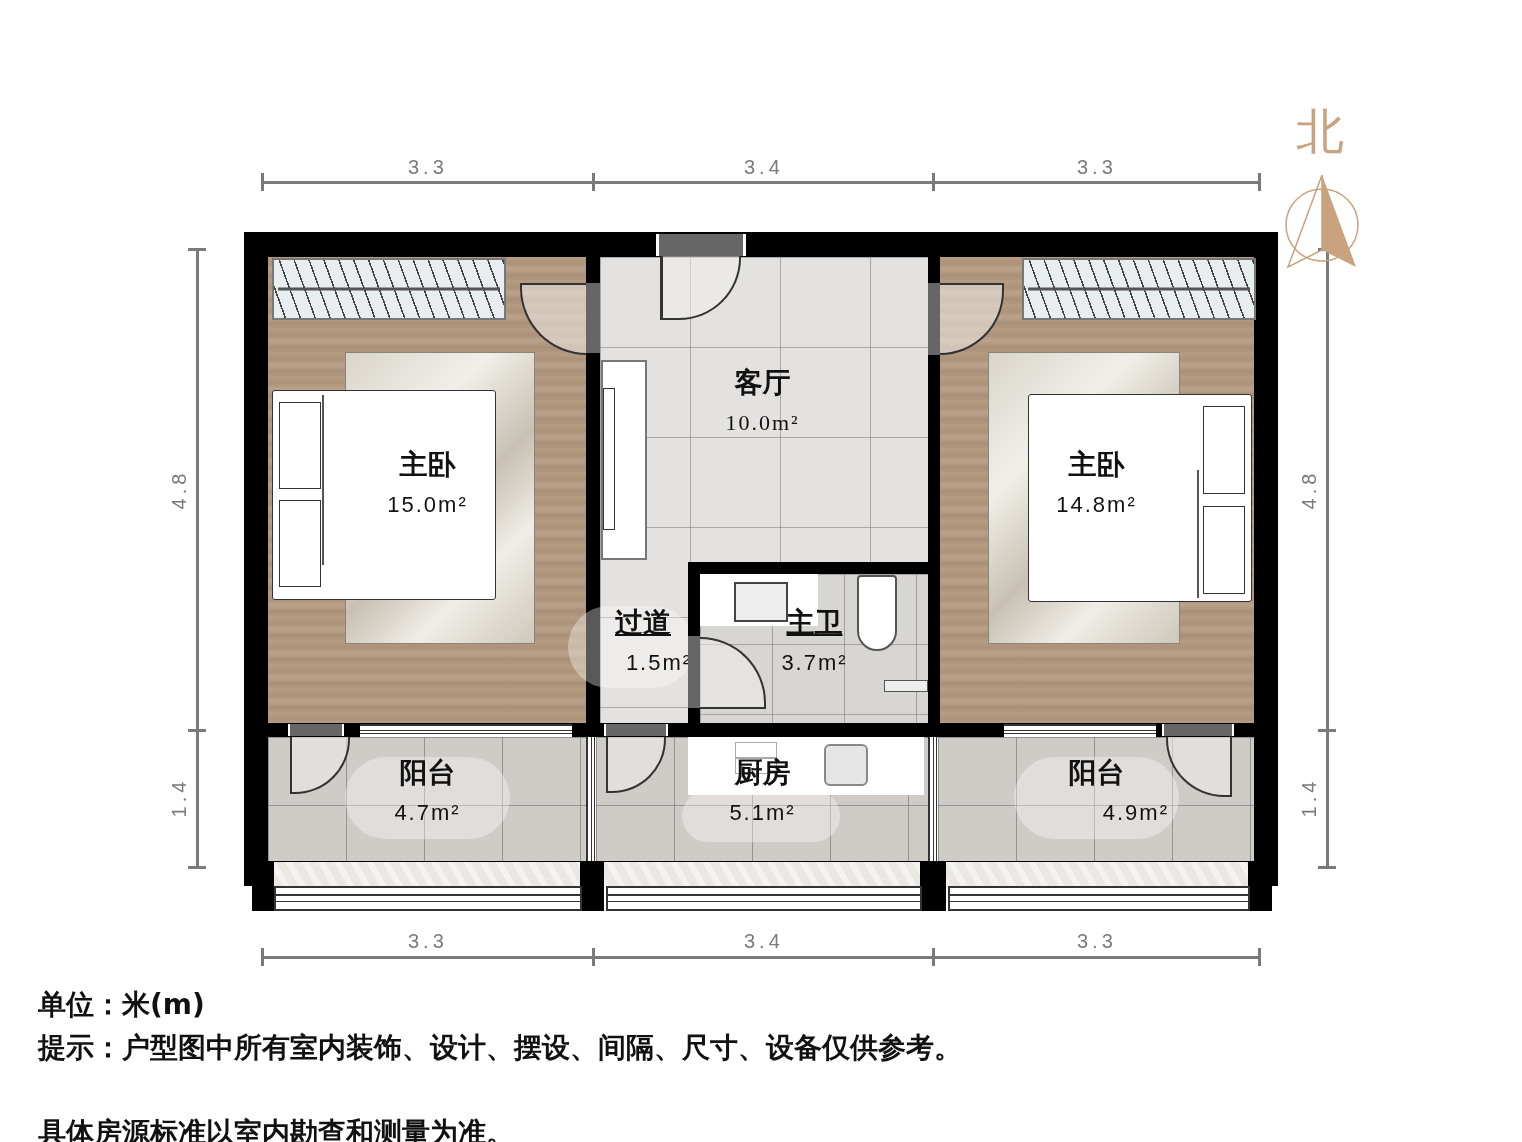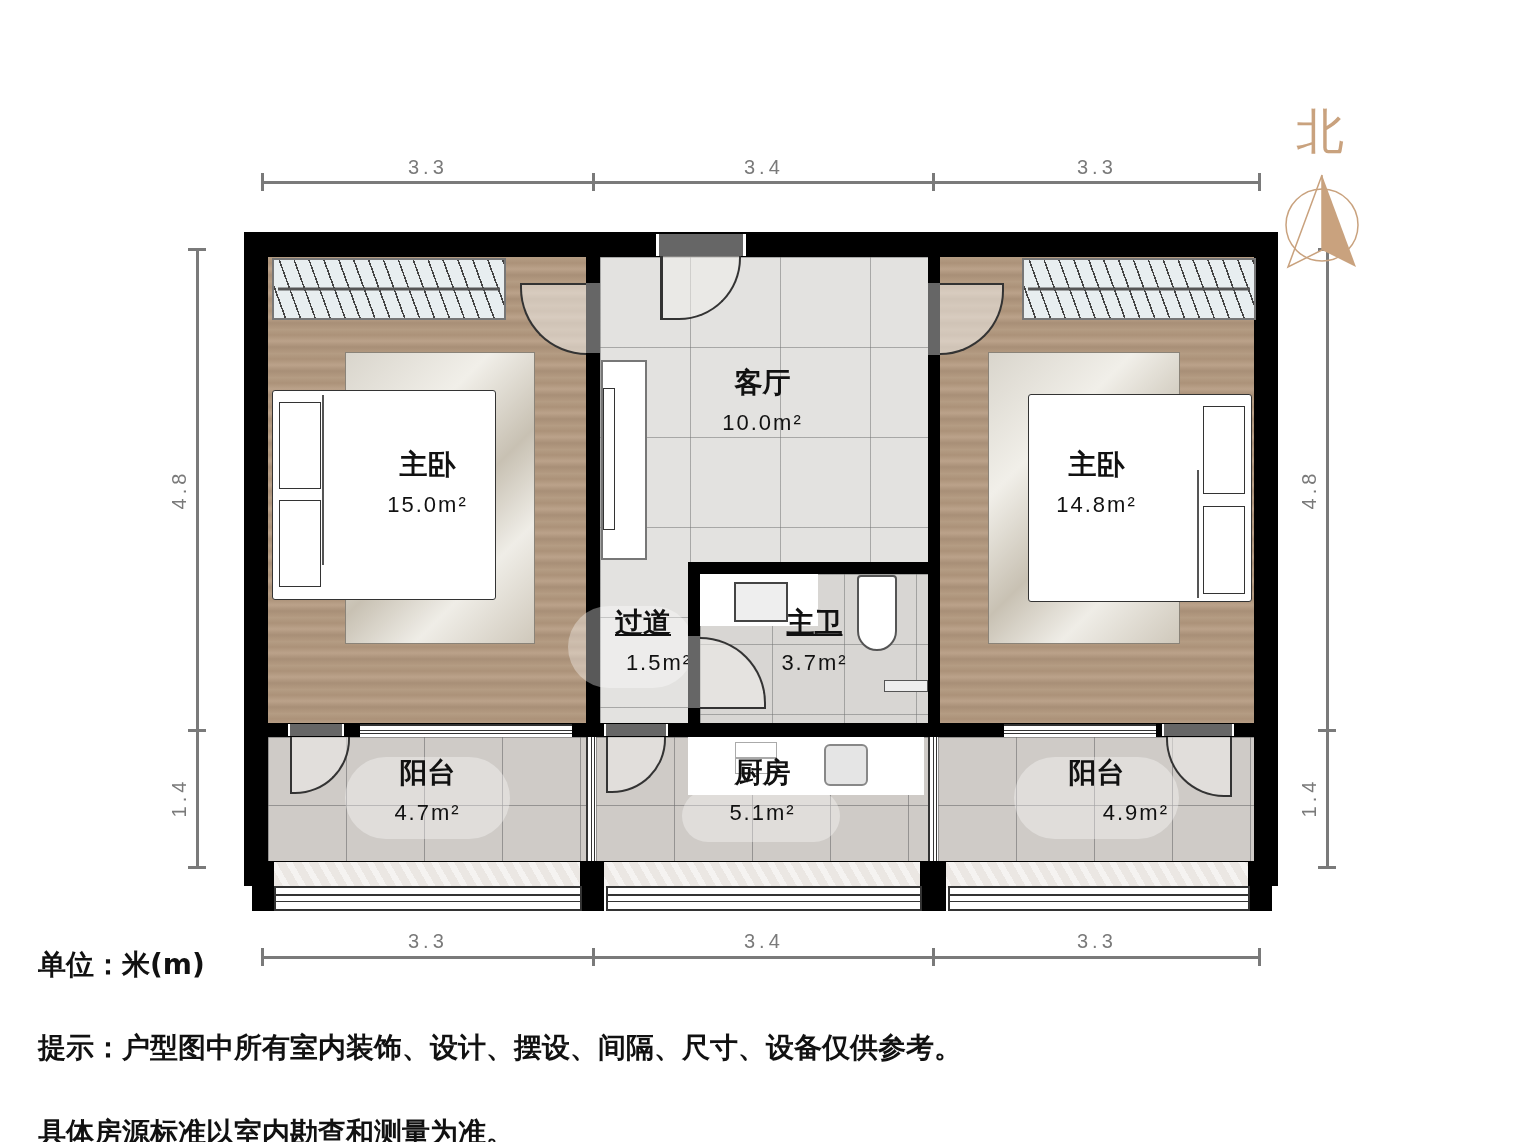--- a/index.html
+++ b/index.html
@@ -128,21 +128,21 @@
 
   <div class="wall" style="left:586px; top:257px; width:14px; height:470px;"></div>
   <div class="abs" style="left:586px; top:283px; width:14px; height:70px; background:#666;"></div>
 
   <div class="tile tile-light" style="left:600px; top:257px; width:328px; height:466px;"></div>
   <div class="abs" style="left:656px; top:234px; width:84px; height:22px; background:#666; border-left:3px solid #fff; border-right:3px solid #fff;"></div>
   <div class="door-arc" style="left:660px; top:256px; width:76px; height:62px; border-radius:0 0 62px 0; border-top:none; border-left:3px solid #333;"></div>
   <div class="abs" style="left:601px; top:360px; width:42px; height:196px; background:#fff; border:2px solid #777;"></div>
   <div class="abs" style="left:603px; top:388px; width:10px; height:140px; background:#fff; border:1.5px solid #333;"></div>
   <div class="room-name" style="left:690px; top:364px; width:145px;">客厅</div>
-  <div class="room-area" style="left:690px; top:410px; width:145px;">10.0m²</div>
+  <div class="room-area" style="left:690px; top:410px; width:145px;font-family:Liberation Serif, serif;">10.0m²</div>
 
   <div class="glow" style="left:568px; top:606px; width:126px; height:82px;"></div>
   <div class="room-name" style="left:584px; top:604px; width:118px;text-decoration:underline;">过道</div>
   <div class="room-area" style="left:600px; top:650px; width:118px;">1.5m²</div>
 
   <div class="wall" style="left:688px; top:562px; width:240px; height:12px;"></div>
   <div class="wall" style="left:688px; top:562px; width:12px; height:165px;"></div>
   <div class="tile" style="left:700px; top:574px; width:228px; height:149px; background-size:72px 70px;"></div>
   <div class="abs" style="left:700px; top:574px; width:118px; height:52px; background:#fff;"></div>
   <div class="abs" style="left:734px; top:582px; width:50px; height:36px; background:#eee; border:2px solid #444;"></div>
@@ -206,15 +206,15 @@
   <div class="sill" style="left:946px; top:862px; width:304px; height:26px;"></div>
   <div class="wall" style="left:252px; top:861px; width:22px; height:50px;"></div>
   <div class="wall" style="left:580px; top:861px; width:24px; height:50px;"></div>
   <div class="wall" style="left:920px; top:861px; width:26px; height:50px;"></div>
   <div class="wall" style="left:1248px; top:861px; width:24px; height:50px;"></div>
   <div class="bay-window" style="left:274px; top:886px; width:304px; height:21px;"></div>
   <div class="bay-window" style="left:606px; top:886px; width:312px; height:21px;"></div>
   <div class="bay-window" style="left:948px; top:886px; width:298px; height:21px;"></div>
 </div>
 
-<div class="notes" style="top:946px;">单位：米(m)</div>
+<div class="notes" style="top:986px;">单位：米(m)</div>
 <div class="notes" style="top:1029px;">提示：户型图中所有室内装饰、设计、摆设、间隔、尺寸、设备仅供参考。</div>
 <div class="notes" style="top:1066px;margin-top:48px;">具体房源标准以室内勘查和测量为准。</div>
 
 </body></html>

